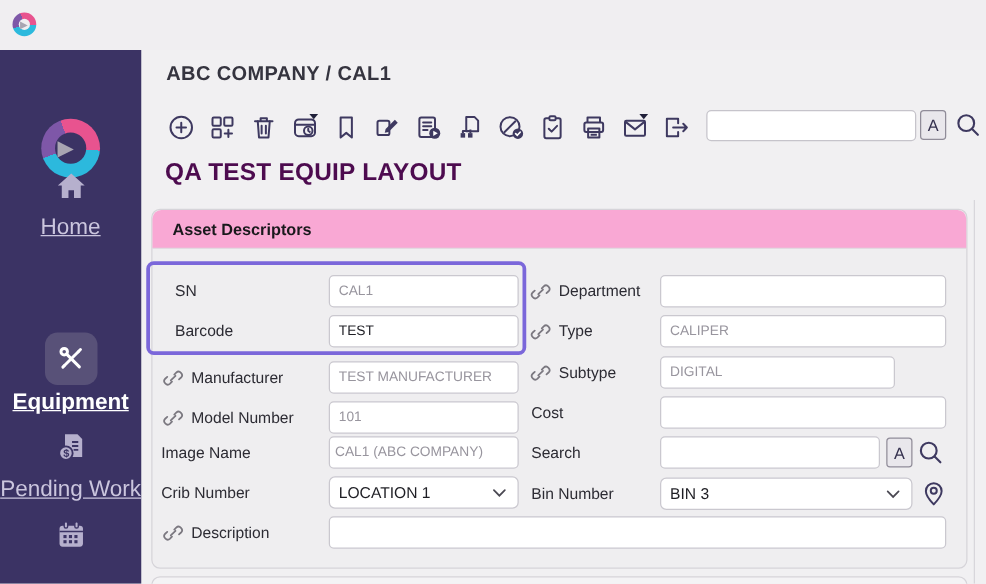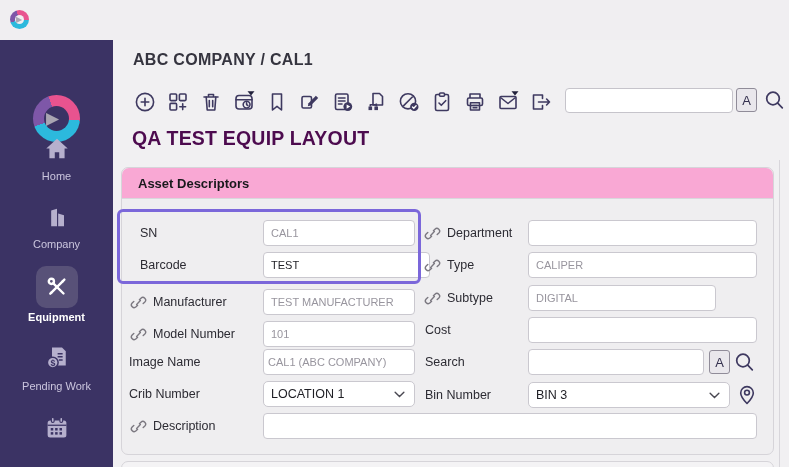--- a/index.html
+++ b/index.html
@@ -28,21 +28,21 @@
   .logo-small .hole { left:5px; top:5px; width:9px; height:9px; }
   .logo-small .arrow { left:6px; top:5.5px; font-size:8px; }
   .logo-big { left:33px; top:55px; width:47px; height:47px; }
   .logo-big .hole { left:11px; top:11px; width:25px; height:25px; }
   .logo-big .arrow { left:13px; top:15px; font-size:17px; }
 
   
   .sidebar { position:absolute; left:0; top:40px; width:113px; height:427px; background:#3b3364; }
   .nav-item { position:absolute; left:0; width:113px; text-align:center; cursor:pointer; }
   .nav-item .nicon { display:inline-block; }
-  .nav-item .nlabel { display:block; margin-top:3px; font-size:11px; color:#cbc6de; }
+  .nav-item .nlabel { display:block; margin-top:3px; font-size:18px; color:#cbc6de;text-decoration:underline; }
   .nav-item.active .nlabel { color:#ffffff; font-weight:bold; }
   .nav-item.active .badge {
     display:inline-flex; align-items:center; justify-content:center;
     width:42px; height:42px; border-radius:10px; background:#585178;
   }
 
   
   .breadcrumb { position:absolute; left:133px; top:51px; font-size:16px; font-weight:bold; color:#35343f; letter-spacing:.3px; }
   .toolbar-btn { position:absolute; top:89px; width:24px; height:25px; background:none; border:none; cursor:pointer; padding:0; }
   .toolbar-btn svg { display:block; }
@@ -117,28 +117,20 @@
 
   <div class="nav-item" style="top:95px">
     <span class="nicon">
       <svg width="28" height="28" viewBox="0 0 24 24">
           <path fill="#b6b0cd" d="M12 3.2l9.2 8.3h-2.7V20h-4.6v-5.3h-3.8V20H5.5v-8.5H2.8z"></path>
         </svg>
     </span>
     <span class="nlabel">Home</span>
   </div>
 
-  <div class="nav-item" style="top:163px">
-    <span class="nicon">
-      <svg width="28" height="28" viewBox="0 0 24 24">
-          <path fill="#b6b0cd" d="M7 20V6.5l5-1.6V20zM13 20V9l5 1.6V20z"></path>
-        </svg>
-    </span>
-    <span class="nlabel">Company</span>
-  </div>
 
   <div class="nav-item active" style="top:226px">
     <span class="badge">
       <svg width="26" height="26" viewBox="0 0 24 24" fill="none" stroke="#ffffff" stroke-width="2.2" stroke-linecap="round">
         <circle cx="6.8" cy="6.8" r="2.4"></circle>
         <path d="M8.6 8.6L18 18"></path>
         <path d="M17.2 6.8L6.8 17.2"></path>
         <path d="M17.2 6.8l1.6-1.6M5.8 18.2l1-1"></path>
       </svg>
     </span>
@@ -287,21 +279,21 @@
 <section class="panel">
   <header class="panel-header">Asset Descriptors</header>
 </section>
 <section class="panel2"></section>
 <div class="right-divider"></div>
 
 <span class="flabel" style="left:140px; top:220px">SN</span>
 <input class="inp ro" style="left: 263px; top: 220px; width: 152px;" readonly="" value="CAL1">
 
 <span class="flabel" style="left:140px; top:252px">Barcode</span>
-<input class="inp" style="left: 263px; top: 252px; width: 167px;" value="TEST">
+<input class="inp" style="left: 263px; top: 252px; width: 152px;" value="TEST">
 
 <span class="licon" style="left:130px; top:294px">
   <svg width="17" height="17" viewBox="0 0 18 18" fill="none" stroke="#7b7880" stroke-width="1.5" stroke-linecap="round">
       <path d="M10 6l1.6-1.6a2.9 2.9 0 014.1 4.1L14 10"></path>
       <path d="M8 12l-1.6 1.6a2.9 2.9 0 01-4.1-4.1L4 8"></path>
       <path d="M7 11l4-4"></path>
     </svg>
 </span>
 <span class="flabel" style="left:153px; top:289px">Manufacturer</span>
 <input class="inp ro" style="left: 263px; top: 289px; width: 152px;" readonly="" value="TEST MANUFACTURER">

